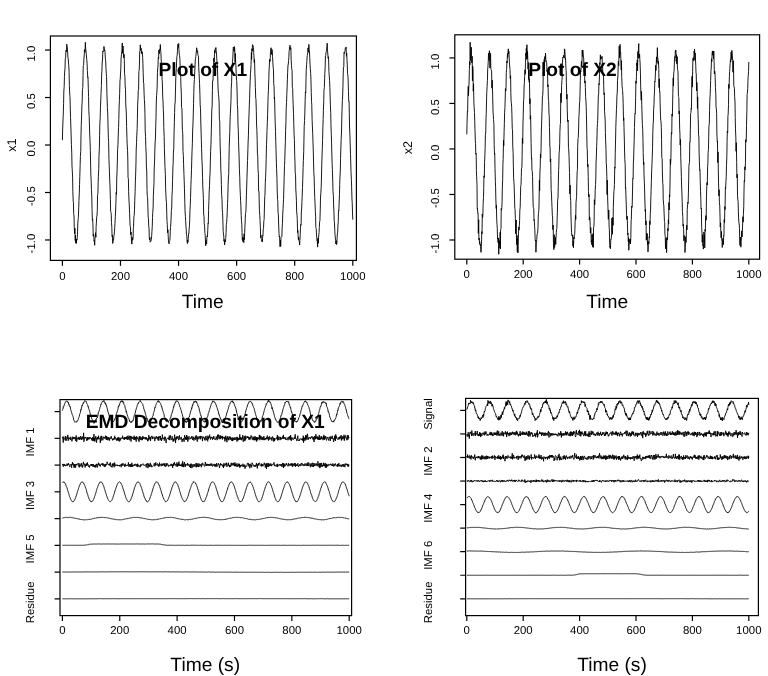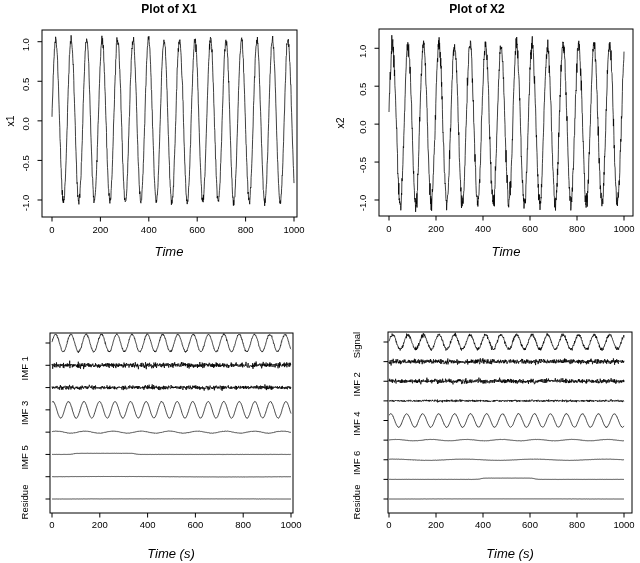--- a/index.html
+++ b/index.html
@@ -1,21 +1,21 @@
 <!DOCTYPE html>
 <html><head>
 <meta charset="utf-8">
 <style>
   html,body{margin:0;padding:0;background:#ffffff;}
   #fig{position:relative;width:640px;height:563px;background:#ffffff;overflow:hidden;
        font-family:"Liberation Sans", sans-serif;}
   #plot-svg{position:absolute;left:0;top:0;}
   .txt{position:absolute;color:#000;white-space:nowrap;}
-  .title{font-size:12px;font-weight:bold;transform:translateX(-50%);}
-  .xlab{font-size:13px;transform:translateX(-50%);font-style:italic;}
+  .title{font-size:16px;font-weight:bold;transform:translateX(-50%);margin-top:48px;}
+  .xlab{font-size:16px;transform:translateX(-50%);}
   .ylab{font-size:10.5px;transform:translate(-50%,-50%) rotate(-90deg);}
   .t-0{left:169px;top:2px;}
   .t-1{left:477px;top:2px;}
   .t-2{left:171px;top:296px;}
   .t-3{left:510px;top:296px;}
   .xl-0{left:169px;top:244px;}
   .xl-1{left:506px;top:244px;}
   .xl-2{left:171px;top:546px;}
   .xl-3{left:510px;top:546px;}
   .yl-0{left:10px;top:121px;}
@@ -148,20 +148,21 @@
         <line x1="383.5" y1="479.375" x2="388" y2="479.375" stroke="#000000" stroke-width="1"></line>
         <path d="M389.0,479.4L389.2,479.3L389.5,479.4L389.7,479.4L389.9,479.4L390.2,479.3L390.4,479.4L390.6,479.3L390.9,479.4L391.1,479.4L391.4,479.4L391.6,479.4L391.8,479.4L392.1,479.4L392.3,479.4L392.5,479.4L392.8,479.4L393.0,479.4L393.2,479.4L393.5,479.4L393.7,479.4L393.9,479.4L394.2,479.4L394.4,479.3L394.6,479.4L394.9,479.4L395.1,479.3L395.4,479.4L395.6,479.3L395.8,479.3L396.1,479.4L396.3,479.4L396.5,479.4L396.8,479.4L397.0,479.4L397.2,479.4L397.5,479.4L397.7,479.4L397.9,479.4L398.2,479.3L398.4,479.4L398.6,479.4L398.9,479.4L399.1,479.3L399.4,479.4L399.6,479.4L399.8,479.4L400.1,479.4L400.3,479.4L400.5,479.4L400.8,479.4L401.0,479.4L401.2,479.4L401.5,479.4L401.7,479.4L401.9,479.4L402.2,479.4L402.4,479.4L402.6,479.3L402.9,479.4L403.1,479.4L403.3,479.4L403.6,479.4L403.8,479.4L404.1,479.4L404.3,479.4L404.5,479.3L404.8,479.4L405.0,479.4L405.2,479.4L405.5,479.4L405.7,479.3L405.9,479.4L406.2,479.4L406.4,479.3L406.6,479.3L406.9,479.4L407.1,479.4L407.3,479.4L407.6,479.4L407.8,479.4L408.1,479.4L408.3,479.3L408.5,479.4L408.8,479.3L409.0,479.4L409.2,479.4L409.5,479.3L409.7,479.4L409.9,479.4L410.2,479.4L410.4,479.4L410.6,479.4L410.9,479.4L411.1,479.4L411.3,479.4L411.6,479.4L411.8,479.4L412.1,479.3L412.3,479.4L412.5,479.3L412.8,479.4L413.0,479.4L413.2,479.4L413.5,479.3L413.7,479.4L413.9,479.4L414.2,479.4L414.4,479.4L414.6,479.4L414.9,479.4L415.1,479.4L415.3,479.4L415.6,479.3L415.8,479.4L416.1,479.4L416.3,479.4L416.5,479.4L416.8,479.4L417.0,479.4L417.2,479.4L417.5,479.3L417.7,479.4L417.9,479.4L418.2,479.4L418.4,479.4L418.6,479.4L418.9,479.3L419.1,479.4L419.3,479.4L419.6,479.4L419.8,479.4L420.1,479.4L420.3,479.3L420.5,479.4L420.8,479.4L421.0,479.4L421.2,479.4L421.5,479.4L421.7,479.4L421.9,479.4L422.2,479.3L422.4,479.4L422.6,479.4L422.9,479.4L423.1,479.4L423.3,479.4L423.6,479.4L423.8,479.4L424.1,479.4L424.3,479.4L424.5,479.4L424.8,479.4L425.0,479.3L425.2,479.3L425.5,479.4L425.7,479.4L425.9,479.4L426.2,479.4L426.4,479.4L426.6,479.4L426.9,479.4L427.1,479.4L427.3,479.4L427.6,479.4L427.8,479.3L428.0,479.4L428.3,479.4L428.5,479.4L428.8,479.3L429.0,479.4L429.2,479.4L429.5,479.4L429.7,479.4L429.9,479.4L430.2,479.4L430.4,479.4L430.6,479.4L430.9,479.4L431.1,479.4L431.3,479.4L431.6,479.4L431.8,479.4L432.0,479.4L432.3,479.4L432.5,479.4L432.8,479.4L433.0,479.4L433.2,479.3L433.5,479.4L433.7,479.4L433.9,479.4L434.2,479.4L434.4,479.4L434.6,479.4L434.9,479.4L435.1,479.5L435.3,479.4L435.6,479.4L435.8,479.4L436.0,479.4L436.3,479.4L436.5,479.4L436.8,479.4L437.0,479.4L437.2,479.4L437.5,479.4L437.7,479.4L437.9,479.4L438.2,479.4L438.4,479.3L438.6,479.3L438.9,479.4L439.1,479.4L439.3,479.4L439.6,479.4L439.8,479.4L440.0,479.4L440.3,479.4L440.5,479.4L440.8,479.4L441.0,479.4L441.2,479.4L441.5,479.3L441.7,479.3L441.9,479.4L442.2,479.3L442.4,479.4L442.6,479.4L442.9,479.4L443.1,479.4L443.3,479.4L443.6,479.4L443.8,479.4L444.0,479.4L444.3,479.4L444.5,479.3L444.8,479.4L445.0,479.4L445.2,479.3L445.5,479.4L445.7,479.4L445.9,479.4L446.2,479.4L446.4,479.4L446.6,479.4L446.9,479.4L447.1,479.4L447.3,479.4L447.6,479.4L447.8,479.4L448.0,479.3L448.3,479.3L448.5,479.3L448.7,479.4L449.0,479.4L449.2,479.4L449.5,479.4L449.7,479.3L449.9,479.4L450.2,479.4L450.4,479.4L450.6,479.3L450.9,479.4L451.1,479.3L451.3,479.3L451.6,479.4L451.8,479.4L452.0,479.4L452.3,479.4L452.5,479.4L452.7,479.4L453.0,479.4L453.2,479.4L453.5,479.4L453.7,479.4L453.9,479.4L454.2,479.3L454.4,479.3L454.6,479.4L454.9,479.4L455.1,479.4L455.3,479.4L455.6,479.4L455.8,479.4L456.0,479.4L456.3,479.4L456.5,479.3L456.7,479.4L457.0,479.4L457.2,479.4L457.5,479.4L457.7,479.4L457.9,479.4L458.2,479.4L458.4,479.4L458.6,479.4L458.9,479.4L459.1,479.4L459.3,479.4L459.6,479.4L459.8,479.4L460.0,479.3L460.3,479.3L460.5,479.4L460.7,479.3L461.0,479.4L461.2,479.3L461.5,479.4L461.7,479.4L461.9,479.4L462.2,479.4L462.4,479.4L462.6,479.4L462.9,479.3L463.1,479.4L463.3,479.4L463.6,479.3L463.8,479.4L464.0,479.4L464.3,479.3L464.5,479.4L464.7,479.4L465.0,479.3L465.2,479.4L465.5,479.4L465.7,479.4L465.9,479.4L466.2,479.4L466.4,479.4L466.6,479.4L466.9,479.3L467.1,479.4L467.3,479.4L467.6,479.4L467.8,479.4L468.0,479.4L468.3,479.3L468.5,479.3L468.7,479.3L469.0,479.4L469.2,479.4L469.5,479.4L469.7,479.4L469.9,479.4L470.2,479.4L470.4,479.4L470.6,479.4L470.9,479.4L471.1,479.4L471.3,479.5L471.6,479.4L471.8,479.4L472.0,479.3L472.3,479.3L472.5,479.4L472.7,479.4L473.0,479.3L473.2,479.4L473.4,479.4L473.7,479.3L473.9,479.3L474.2,479.4L474.4,479.3L474.6,479.3L474.9,479.4L475.1,479.3L475.3,479.4L475.6,479.3L475.8,479.3L476.0,479.4L476.3,479.3L476.5,479.3L476.7,479.2L477.0,479.3L477.2,479.3L477.4,479.2L477.7,479.3L477.9,479.2L478.2,479.2L478.4,479.2L478.6,479.1L478.9,479.1L479.1,479.1L479.3,479.1L479.6,479.0L479.8,478.9L480.0,478.8L480.3,478.9L480.5,478.7L480.7,478.8L481.0,478.7L481.2,478.6L481.4,478.6L481.7,478.5L481.9,478.4L482.2,478.4L482.4,478.4L482.6,478.4L482.9,478.3L483.1,478.2L483.3,478.3L483.6,478.2L483.8,478.2L484.0,478.2L484.3,478.2L484.5,478.2L484.7,478.2L485.0,478.2L485.2,478.2L485.4,478.2L485.7,478.1L485.9,478.1L486.2,478.1L486.4,478.2L486.6,478.1L486.9,478.1L487.1,478.1L487.3,478.2L487.6,478.2L487.8,478.1L488.0,478.2L488.3,478.1L488.5,478.1L488.7,478.1L489.0,478.1L489.2,478.1L489.4,478.1L489.7,478.1L489.9,478.1L490.2,478.1L490.4,478.1L490.6,478.1L490.9,478.2L491.1,478.1L491.3,478.1L491.6,478.0L491.8,478.1L492.0,478.1L492.3,478.2L492.5,478.1L492.7,478.1L493.0,478.1L493.2,478.1L493.4,478.1L493.7,478.1L493.9,478.1L494.2,478.1L494.4,478.1L494.6,478.2L494.9,478.1L495.1,478.1L495.3,478.1L495.6,478.1L495.8,478.1L496.0,478.1L496.3,478.1L496.5,478.1L496.7,478.1L497.0,478.1L497.2,478.1L497.4,478.1L497.7,478.1L497.9,478.1L498.1,478.1L498.4,478.1L498.6,478.1L498.9,478.1L499.1,478.1L499.3,478.1L499.6,478.1L499.8,478.1L500.0,478.1L500.3,478.1L500.5,478.2L500.7,478.0L501.0,478.1L501.2,478.2L501.4,478.1L501.7,478.1L501.9,478.1L502.1,478.1L502.4,478.0L502.6,478.1L502.9,478.1L503.1,478.1L503.3,478.1L503.6,478.1L503.8,478.1L504.0,478.1L504.3,478.1L504.5,478.1L504.7,478.1L505.0,478.1L505.2,478.1L505.4,478.1L505.7,478.1L505.9,478.1L506.1,478.1L506.4,478.1L506.6,478.1L506.9,478.1L507.1,478.1L507.3,478.1L507.6,478.1L507.8,478.0L508.0,478.1L508.3,478.1L508.5,478.1L508.7,478.1L509.0,478.1L509.2,478.1L509.4,478.1L509.7,478.1L509.9,478.1L510.1,478.1L510.4,478.1L510.6,478.1L510.9,478.1L511.1,478.1L511.3,478.1L511.6,478.1L511.8,478.2L512.0,478.0L512.3,478.1L512.5,478.1L512.7,478.1L513.0,478.1L513.2,478.1L513.4,478.1L513.7,478.1L513.9,478.1L514.1,478.1L514.4,478.1L514.6,478.1L514.9,478.0L515.1,478.1L515.3,478.1L515.6,478.0L515.8,478.0L516.0,478.1L516.3,478.1L516.5,478.1L516.7,478.1L517.0,478.1L517.2,478.1L517.4,478.1L517.7,478.1L517.9,478.1L518.1,478.1L518.4,478.1L518.6,478.1L518.8,478.2L519.1,478.1L519.3,478.1L519.6,478.1L519.8,478.1L520.0,478.1L520.3,478.1L520.5,478.1L520.7,478.1L521.0,478.1L521.2,478.1L521.4,478.1L521.7,478.1L521.9,478.0L522.1,478.1L522.4,478.1L522.6,478.1L522.8,478.1L523.1,478.1L523.3,478.1L523.6,478.2L523.8,478.1L524.0,478.1L524.3,478.1L524.5,478.0L524.7,478.1L525.0,478.1L525.2,478.1L525.4,478.1L525.7,478.1L525.9,478.1L526.1,478.1L526.4,478.1L526.6,478.1L526.8,478.1L527.1,478.1L527.3,478.1L527.6,478.1L527.8,478.1L528.0,478.1L528.3,478.1L528.5,478.1L528.7,478.1L529.0,478.1L529.2,478.2L529.4,478.1L529.7,478.1L529.9,478.1L530.1,478.2L530.4,478.2L530.6,478.2L530.8,478.2L531.1,478.2L531.3,478.2L531.6,478.2L531.8,478.2L532.0,478.3L532.3,478.3L532.5,478.3L532.7,478.4L533.0,478.4L533.2,478.4L533.4,478.5L533.7,478.5L533.9,478.6L534.1,478.6L534.4,478.7L534.6,478.7L534.8,478.8L535.1,478.8L535.3,478.9L535.6,479.0L535.8,479.0L536.0,479.0L536.3,479.1L536.5,479.1L536.7,479.1L537.0,479.2L537.2,479.2L537.4,479.2L537.7,479.2L537.9,479.3L538.1,479.3L538.4,479.3L538.6,479.3L538.8,479.4L539.1,479.3L539.3,479.3L539.6,479.3L539.8,479.4L540.0,479.3L540.3,479.3L540.5,479.4L540.7,479.4L541.0,479.4L541.2,479.4L541.4,479.4L541.7,479.3L541.9,479.3L542.1,479.4L542.4,479.4L542.6,479.4L542.8,479.4L543.1,479.4L543.3,479.4L543.5,479.4L543.8,479.4L544.0,479.4L544.3,479.4L544.5,479.3L544.7,479.4L545.0,479.4L545.2,479.3L545.4,479.4L545.7,479.4L545.9,479.4L546.1,479.4L546.4,479.4L546.6,479.4L546.8,479.3L547.1,479.4L547.3,479.4L547.5,479.4L547.8,479.3L548.0,479.3L548.3,479.3L548.5,479.4L548.7,479.4L549.0,479.4L549.2,479.4L549.4,479.4L549.7,479.4L549.9,479.4L550.1,479.4L550.4,479.4L550.6,479.4L550.8,479.4L551.1,479.4L551.3,479.4L551.5,479.4L551.8,479.4L552.0,479.3L552.3,479.3L552.5,479.4L552.7,479.4L553.0,479.4L553.2,479.4L553.4,479.4L553.7,479.4L553.9,479.4L554.1,479.4L554.4,479.4L554.6,479.4L554.8,479.3L555.1,479.4L555.3,479.4L555.5,479.4L555.8,479.3L556.0,479.4L556.3,479.4L556.5,479.4L556.7,479.4L557.0,479.3L557.2,479.4L557.4,479.4L557.7,479.4L557.9,479.4L558.1,479.3L558.4,479.5L558.6,479.4L558.8,479.4L559.1,479.3L559.3,479.4L559.5,479.4L559.8,479.4L560.0,479.4L560.3,479.4L560.5,479.4L560.7,479.4L561.0,479.3L561.2,479.4L561.4,479.4L561.7,479.4L561.9,479.4L562.1,479.4L562.4,479.4L562.6,479.4L562.8,479.4L563.1,479.3L563.3,479.3L563.5,479.4L563.8,479.4L564.0,479.4L564.3,479.4L564.5,479.4L564.7,479.4L565.0,479.4L565.2,479.4L565.4,479.4L565.7,479.4L565.9,479.4L566.1,479.4L566.4,479.4L566.6,479.4L566.8,479.3L567.1,479.4L567.3,479.4L567.5,479.3L567.8,479.4L568.0,479.4L568.2,479.3L568.5,479.4L568.7,479.4L569.0,479.4L569.2,479.4L569.4,479.4L569.7,479.4L569.9,479.4L570.1,479.4L570.4,479.4L570.6,479.4L570.8,479.4L571.1,479.4L571.3,479.4L571.5,479.4L571.8,479.4L572.0,479.4L572.2,479.3L572.5,479.4L572.7,479.4L573.0,479.4L573.2,479.4L573.4,479.4L573.7,479.4L573.9,479.4L574.1,479.4L574.4,479.3L574.6,479.4L574.8,479.3L575.1,479.4L575.3,479.4L575.5,479.4L575.8,479.4L576.0,479.4L576.2,479.4L576.5,479.4L576.7,479.3L577.0,479.4L577.2,479.3L577.4,479.4L577.7,479.4L577.9,479.4L578.1,479.3L578.4,479.4L578.6,479.4L578.8,479.4L579.1,479.4L579.3,479.4L579.5,479.4L579.8,479.4L580.0,479.4L580.2,479.4L580.5,479.4L580.7,479.4L581.0,479.4L581.2,479.4L581.4,479.4L581.7,479.4L581.9,479.4L582.1,479.4L582.4,479.4L582.6,479.5L582.8,479.4L583.1,479.4L583.3,479.4L583.5,479.4L583.8,479.4L584.0,479.4L584.2,479.4L584.5,479.3L584.7,479.4L585.0,479.3L585.2,479.4L585.4,479.4L585.7,479.4L585.9,479.4L586.1,479.4L586.4,479.4L586.6,479.4L586.8,479.4L587.1,479.4L587.3,479.4L587.5,479.4L587.8,479.4L588.0,479.4L588.2,479.4L588.5,479.4L588.7,479.3L588.9,479.4L589.2,479.4L589.4,479.4L589.7,479.4L589.9,479.3L590.1,479.4L590.4,479.3L590.6,479.4L590.8,479.4L591.1,479.4L591.3,479.4L591.5,479.4L591.8,479.4L592.0,479.4L592.2,479.4L592.5,479.4L592.7,479.3L592.9,479.4L593.2,479.4L593.4,479.4L593.7,479.4L593.9,479.4L594.1,479.4L594.4,479.4L594.6,479.3L594.8,479.4L595.1,479.4L595.3,479.4L595.5,479.4L595.8,479.4L596.0,479.3L596.2,479.4L596.5,479.4L596.7,479.4L596.9,479.4L597.2,479.3L597.4,479.4L597.7,479.4L597.9,479.3L598.1,479.3L598.4,479.4L598.6,479.3L598.8,479.4L599.1,479.3L599.3,479.3L599.5,479.4L599.8,479.4L600.0,479.4L600.2,479.4L600.5,479.3L600.7,479.4L600.9,479.4L601.2,479.4L601.4,479.4L601.7,479.4L601.9,479.4L602.1,479.4L602.4,479.3L602.6,479.4L602.8,479.3L603.1,479.4L603.3,479.4L603.5,479.4L603.8,479.4L604.0,479.3L604.2,479.4L604.5,479.3L604.7,479.4L604.9,479.4L605.2,479.4L605.4,479.4L605.7,479.4L605.9,479.4L606.1,479.3L606.4,479.4L606.6,479.3L606.8,479.4L607.1,479.4L607.3,479.4L607.5,479.4L607.8,479.4L608.0,479.4L608.2,479.4L608.5,479.4L608.7,479.4L608.9,479.4L609.2,479.4L609.4,479.4L609.7,479.4L609.9,479.4L610.1,479.4L610.4,479.4L610.6,479.4L610.8,479.4L611.1,479.4L611.3,479.4L611.5,479.4L611.8,479.4L612.0,479.3L612.2,479.4L612.5,479.4L612.7,479.4L612.9,479.4L613.2,479.4L613.4,479.3L613.6,479.4L613.9,479.4L614.1,479.4L614.4,479.4L614.6,479.4L614.8,479.4L615.1,479.4L615.3,479.3L615.5,479.4L615.8,479.4L616.0,479.4L616.2,479.3L616.5,479.4L616.7,479.4L616.9,479.3L617.2,479.3L617.4,479.4L617.6,479.3L617.9,479.3L618.1,479.4L618.4,479.4L618.6,479.4L618.8,479.4L619.1,479.4L619.3,479.4L619.5,479.4L619.8,479.4L620.0,479.4L620.2,479.4L620.5,479.4L620.7,479.3L620.9,479.4L621.2,479.4L621.4,479.3L621.6,479.4L621.9,479.4L622.1,479.4L622.4,479.3L622.6,479.4L622.8,479.4L623.1,479.3L623.3,479.4L623.5,479.4L623.8,479.4L624.0,479.4" fill="none" stroke="#000000" stroke-width="0.75" stroke-linejoin="round"></path>
         <line x1="383.5" y1="499" x2="388" y2="499" stroke="#000000" stroke-width="1"></line>
         <text x="360" y="502" fill="#000000" font-size="9.5" font-family="&quot;Liberation Sans&quot;, sans-serif" text-anchor="middle" transform="rotate(-90 360 502)">Residue</text>
         <path d="M389.0,499.0L389.2,499.0L389.5,499.0L389.7,499.0L389.9,499.0L390.2,499.0L390.4,499.0L390.6,499.0L390.9,499.0L391.1,499.0L391.4,499.0L391.6,499.0L391.8,499.0L392.1,499.0L392.3,499.0L392.5,499.0L392.8,499.0L393.0,499.0L393.2,499.0L393.5,499.0L393.7,499.0L393.9,499.0L394.2,499.0L394.4,499.0L394.6,499.0L394.9,499.0L395.1,499.0L395.4,499.0L395.6,499.0L395.8,499.0L396.1,499.0L396.3,499.0L396.5,499.0L396.8,499.0L397.0,499.0L397.2,499.0L397.5,499.0L397.7,499.0L397.9,499.0L398.2,499.0L398.4,499.0L398.6,499.0L398.9,499.0L399.1,499.0L399.4,499.0L399.6,499.0L399.8,499.0L400.1,499.0L400.3,499.0L400.5,499.0L400.8,499.0L401.0,499.0L401.2,499.0L401.5,499.0L401.7,499.0L401.9,499.0L402.2,499.0L402.4,499.0L402.6,499.0L402.9,499.0L403.1,499.0L403.3,499.0L403.6,499.0L403.8,499.0L404.1,499.0L404.3,499.0L404.5,499.0L404.8,499.0L405.0,499.0L405.2,499.0L405.5,498.9L405.7,499.0L405.9,499.0L406.2,499.0L406.4,499.0L406.6,499.0L406.9,499.0L407.1,499.0L407.3,499.0L407.6,499.0L407.8,499.0L408.1,499.0L408.3,499.0L408.5,499.0L408.8,498.9L409.0,499.0L409.2,499.0L409.5,499.0L409.7,499.0L409.9,499.0L410.2,499.0L410.4,499.0L410.6,499.0L410.9,499.0L411.1,499.0L411.3,499.0L411.6,498.9L411.8,499.0L412.1,499.0L412.3,498.9L412.5,499.0L412.8,499.0L413.0,499.0L413.2,499.0L413.5,499.0L413.7,499.0L413.9,499.0L414.2,499.0L414.4,499.0L414.6,498.9L414.9,499.0L415.1,499.0L415.3,499.0L415.6,499.0L415.8,499.0L416.1,499.0L416.3,499.0L416.5,499.0L416.8,499.0L417.0,499.0L417.2,499.0L417.5,499.0L417.7,499.0L417.9,499.0L418.2,499.0L418.4,499.0L418.6,499.0L418.9,498.9L419.1,498.9L419.3,499.0L419.6,499.0L419.8,499.0L420.1,499.0L420.3,498.9L420.5,499.0L420.8,499.0L421.0,498.9L421.2,498.9L421.5,499.0L421.7,498.9L421.9,499.0L422.2,499.0L422.4,499.0L422.6,499.0L422.9,498.9L423.1,498.9L423.3,498.9L423.6,498.9L423.8,499.0L424.1,498.9L424.3,498.9L424.5,498.9L424.8,498.9L425.0,498.9L425.2,498.9L425.5,498.9L425.7,499.0L425.9,499.0L426.2,499.0L426.4,499.0L426.6,499.0L426.9,499.0L427.1,498.9L427.3,498.9L427.6,499.0L427.8,499.0L428.0,499.0L428.3,499.0L428.5,499.0L428.8,498.9L429.0,499.0L429.2,499.0L429.5,498.9L429.7,498.9L429.9,498.9L430.2,498.9L430.4,498.9L430.6,499.0L430.9,498.9L431.1,499.0L431.3,499.0L431.6,498.9L431.8,498.9L432.0,498.9L432.3,498.9L432.5,498.9L432.8,498.9L433.0,498.9L433.2,498.9L433.5,498.9L433.7,498.9L433.9,498.9L434.2,499.0L434.4,498.9L434.6,499.0L434.9,498.9L435.1,499.0L435.3,499.0L435.6,498.9L435.8,498.9L436.0,498.9L436.3,498.9L436.5,499.0L436.8,498.9L437.0,498.9L437.2,498.9L437.5,498.9L437.7,498.9L437.9,499.0L438.2,498.9L438.4,498.9L438.6,498.9L438.9,498.9L439.1,499.0L439.3,498.9L439.6,498.9L439.8,499.0L440.0,498.9L440.3,498.9L440.5,498.9L440.8,499.0L441.0,499.0L441.2,498.9L441.5,498.9L441.7,499.0L441.9,499.0L442.2,498.9L442.4,499.0L442.6,499.0L442.9,498.9L443.1,498.9L443.3,499.0L443.6,498.9L443.8,498.9L444.0,499.0L444.3,498.9L444.5,498.9L444.8,498.9L445.0,499.0L445.2,498.9L445.5,498.9L445.7,498.9L445.9,498.9L446.2,498.9L446.4,498.9L446.6,499.0L446.9,498.9L447.1,499.0L447.3,498.9L447.6,498.9L447.8,498.9L448.0,498.9L448.3,498.9L448.5,498.9L448.7,498.9L449.0,498.9L449.2,498.9L449.5,498.9L449.7,498.9L449.9,498.9L450.2,498.9L450.4,498.9L450.6,498.9L450.9,498.9L451.1,498.9L451.3,498.9L451.6,499.0L451.8,498.9L452.0,498.9L452.3,498.9L452.5,498.9L452.7,499.0L453.0,498.9L453.2,498.9L453.5,498.9L453.7,498.9L453.9,499.0L454.2,498.9L454.4,498.9L454.6,498.9L454.9,498.9L455.1,498.9L455.3,498.9L455.6,498.9L455.8,498.9L456.0,498.9L456.3,498.9L456.5,498.9L456.7,498.9L457.0,498.9L457.2,498.9L457.5,498.9L457.7,499.0L457.9,498.9L458.2,498.9L458.4,498.9L458.6,498.9L458.9,498.9L459.1,498.9L459.3,498.9L459.6,498.9L459.8,498.9L460.0,498.9L460.3,498.9L460.5,498.9L460.7,498.9L461.0,498.9L461.2,499.0L461.5,498.9L461.7,498.9L461.9,498.9L462.2,498.9L462.4,498.9L462.6,498.9L462.9,498.9L463.1,498.9L463.3,498.9L463.6,498.9L463.8,498.9L464.0,498.9L464.3,498.9L464.5,498.9L464.7,498.9L465.0,498.9L465.2,498.9L465.5,498.9L465.7,498.9L465.9,498.9L466.2,498.9L466.4,498.9L466.6,498.9L466.9,498.9L467.1,498.9L467.3,498.9L467.6,498.9L467.8,498.9L468.0,498.9L468.3,498.9L468.5,498.9L468.7,498.9L469.0,498.9L469.2,498.9L469.5,498.9L469.7,498.9L469.9,498.9L470.2,498.9L470.4,498.9L470.6,498.9L470.9,498.9L471.1,498.9L471.3,498.9L471.6,499.0L471.8,498.9L472.0,498.9L472.3,498.9L472.5,498.9L472.7,498.9L473.0,498.9L473.2,498.9L473.4,498.9L473.7,498.9L473.9,498.9L474.2,498.9L474.4,498.9L474.6,498.9L474.9,498.9L475.1,498.9L475.3,498.9L475.6,498.9L475.8,498.9L476.0,498.9L476.3,498.9L476.5,498.9L476.7,498.9L477.0,498.9L477.2,498.9L477.4,498.9L477.7,498.9L477.9,498.9L478.2,498.9L478.4,498.9L478.6,498.9L478.9,498.9L479.1,498.9L479.3,498.9L479.6,498.9L479.8,498.9L480.0,498.9L480.3,498.9L480.5,498.9L480.7,498.9L481.0,498.9L481.2,498.9L481.4,498.9L481.7,498.9L481.9,498.9L482.2,498.9L482.4,498.9L482.6,498.9L482.9,498.9L483.1,498.9L483.3,498.9L483.6,498.9L483.8,498.9L484.0,498.9L484.3,498.9L484.5,498.9L484.7,498.9L485.0,498.9L485.2,498.9L485.4,498.9L485.7,498.9L485.9,498.9L486.2,498.9L486.4,498.9L486.6,498.9L486.9,498.9L487.1,498.9L487.3,498.9L487.6,498.9L487.8,498.9L488.0,498.9L488.3,498.9L488.5,498.9L488.7,498.9L489.0,498.9L489.2,498.9L489.4,498.9L489.7,498.9L489.9,498.9L490.2,498.9L490.4,498.9L490.6,498.9L490.9,498.9L491.1,498.9L491.3,498.9L491.6,498.9L491.8,498.9L492.0,498.9L492.3,498.9L492.5,498.9L492.7,498.9L493.0,498.9L493.2,498.9L493.4,498.9L493.7,498.9L493.9,498.9L494.2,498.9L494.4,498.9L494.6,498.9L494.9,498.9L495.1,498.9L495.3,498.9L495.6,498.9L495.8,498.9L496.0,498.9L496.3,498.9L496.5,498.9L496.7,498.9L497.0,498.9L497.2,498.9L497.4,498.9L497.7,498.9L497.9,498.9L498.1,498.9L498.4,498.9L498.6,498.9L498.9,498.9L499.1,498.9L499.3,498.9L499.6,498.9L499.8,498.9L500.0,498.9L500.3,498.9L500.5,498.9L500.7,498.9L501.0,498.9L501.2,498.9L501.4,498.9L501.7,498.9L501.9,498.9L502.1,498.9L502.4,498.9L502.6,498.9L502.9,498.9L503.1,498.9L503.3,498.8L503.6,498.9L503.8,498.9L504.0,498.9L504.3,498.9L504.5,498.9L504.7,498.9L505.0,498.9L505.2,498.9L505.4,498.9L505.7,498.9L505.9,498.9L506.1,498.9L506.4,498.9L506.6,498.9L506.9,498.9L507.1,498.9L507.3,498.9L507.6,498.9L507.8,498.9L508.0,498.9L508.3,498.9L508.5,498.9L508.7,498.9L509.0,498.9L509.2,498.9L509.4,498.9L509.7,498.9L509.9,498.9L510.1,498.9L510.4,498.9L510.6,498.9L510.9,498.9L511.1,498.9L511.3,498.9L511.6,498.9L511.8,498.9L512.0,498.9L512.3,498.9L512.5,498.9L512.7,498.9L513.0,498.9L513.2,498.9L513.4,498.9L513.7,498.9L513.9,498.9L514.1,498.9L514.4,498.9L514.6,498.9L514.9,498.9L515.1,498.9L515.3,498.9L515.6,498.9L515.8,498.9L516.0,498.9L516.3,498.9L516.5,498.9L516.7,498.9L517.0,498.9L517.2,498.9L517.4,498.9L517.7,498.9L517.9,498.9L518.1,498.9L518.4,498.9L518.6,498.9L518.8,498.9L519.1,498.9L519.3,498.9L519.6,498.9L519.8,498.9L520.0,498.9L520.3,498.9L520.5,498.9L520.7,498.9L521.0,498.9L521.2,498.9L521.4,498.9L521.7,498.9L521.9,499.0L522.1,498.9L522.4,498.9L522.6,498.9L522.8,498.9L523.1,498.9L523.3,498.9L523.6,498.9L523.8,498.9L524.0,498.9L524.3,498.9L524.5,498.9L524.7,498.9L525.0,498.9L525.2,498.9L525.4,498.9L525.7,498.9L525.9,498.9L526.1,498.9L526.4,498.9L526.6,498.9L526.8,498.9L527.1,498.9L527.3,498.9L527.6,498.9L527.8,498.9L528.0,498.9L528.3,498.9L528.5,498.9L528.7,498.9L529.0,498.9L529.2,498.9L529.4,498.9L529.7,498.9L529.9,498.9L530.1,498.9L530.4,498.9L530.6,498.9L530.8,498.9L531.1,498.9L531.3,498.9L531.6,498.9L531.8,498.9L532.0,498.9L532.3,498.9L532.5,498.9L532.7,498.9L533.0,498.9L533.2,498.9L533.4,498.9L533.7,498.9L533.9,498.9L534.1,498.9L534.4,498.9L534.6,498.9L534.8,498.9L535.1,499.0L535.3,498.9L535.6,498.9L535.8,498.9L536.0,498.9L536.3,498.9L536.5,498.9L536.7,498.9L537.0,498.9L537.2,498.9L537.4,498.9L537.7,498.9L537.9,498.9L538.1,498.9L538.4,498.9L538.6,498.9L538.8,498.9L539.1,498.9L539.3,498.9L539.6,498.9L539.8,498.9L540.0,498.9L540.3,498.9L540.5,498.9L540.7,498.9L541.0,498.9L541.2,498.9L541.4,498.9L541.7,498.9L541.9,498.9L542.1,498.9L542.4,498.9L542.6,498.9L542.8,498.9L543.1,498.9L543.3,498.9L543.5,498.9L543.8,498.9L544.0,498.9L544.3,498.9L544.5,498.9L544.7,498.9L545.0,498.9L545.2,498.9L545.4,498.9L545.7,498.9L545.9,498.9L546.1,498.9L546.4,498.9L546.6,498.9L546.8,498.9L547.1,498.9L547.3,498.9L547.5,498.9L547.8,498.9L548.0,498.9L548.3,498.9L548.5,498.9L548.7,498.9L549.0,498.9L549.2,498.9L549.4,498.9L549.7,498.9L549.9,498.9L550.1,498.9L550.4,498.9L550.6,499.0L550.8,498.9L551.1,498.9L551.3,499.0L551.5,498.9L551.8,498.9L552.0,499.0L552.3,498.9L552.5,498.9L552.7,498.9L553.0,498.9L553.2,498.9L553.4,498.9L553.7,498.9L553.9,498.9L554.1,498.9L554.4,498.9L554.6,498.9L554.8,498.9L555.1,498.9L555.3,498.9L555.5,498.9L555.8,498.9L556.0,498.9L556.3,498.9L556.5,498.9L556.7,498.9L557.0,498.9L557.2,498.9L557.4,498.9L557.7,498.9L557.9,498.9L558.1,498.9L558.4,498.9L558.6,498.9L558.8,498.9L559.1,498.9L559.3,498.9L559.5,498.9L559.8,498.9L560.0,498.9L560.3,498.9L560.5,498.9L560.7,498.9L561.0,498.9L561.2,498.9L561.4,498.9L561.7,498.9L561.9,498.9L562.1,498.9L562.4,499.0L562.6,498.9L562.8,498.9L563.1,498.9L563.3,498.9L563.5,498.9L563.8,498.9L564.0,498.9L564.3,498.9L564.5,498.9L564.7,498.9L565.0,498.9L565.2,498.9L565.4,498.9L565.7,498.9L565.9,499.0L566.1,498.9L566.4,498.9L566.6,499.0L566.8,498.9L567.1,498.9L567.3,498.9L567.5,499.0L567.8,498.9L568.0,498.9L568.2,498.9L568.5,498.9L568.7,498.9L569.0,498.9L569.2,498.9L569.4,498.9L569.7,498.9L569.9,498.9L570.1,499.0L570.4,498.9L570.6,498.9L570.8,498.9L571.1,499.0L571.3,499.0L571.5,499.0L571.8,499.0L572.0,498.9L572.2,498.9L572.5,498.9L572.7,498.9L573.0,499.0L573.2,498.9L573.4,498.9L573.7,498.9L573.9,499.0L574.1,498.9L574.4,498.9L574.6,499.0L574.8,498.9L575.1,498.9L575.3,498.9L575.5,498.9L575.8,498.9L576.0,498.9L576.2,498.9L576.5,498.9L576.7,499.0L577.0,498.9L577.2,498.9L577.4,499.0L577.7,499.0L577.9,498.9L578.1,498.9L578.4,498.9L578.6,499.0L578.8,499.0L579.1,498.9L579.3,498.9L579.5,498.9L579.8,498.9L580.0,498.9L580.2,498.9L580.5,498.9L580.7,499.0L581.0,498.9L581.2,498.9L581.4,499.0L581.7,499.0L581.9,499.0L582.1,499.0L582.4,499.0L582.6,499.0L582.8,498.9L583.1,498.9L583.3,498.9L583.5,498.9L583.8,499.0L584.0,498.9L584.2,498.9L584.5,498.9L584.7,499.0L585.0,499.0L585.2,499.0L585.4,499.0L585.7,499.0L585.9,499.0L586.1,499.0L586.4,498.9L586.6,498.9L586.8,498.9L587.1,498.9L587.3,499.0L587.5,499.0L587.8,499.0L588.0,499.0L588.2,498.9L588.5,499.0L588.7,498.9L588.9,498.9L589.2,499.0L589.4,499.0L589.7,499.0L589.9,499.0L590.1,498.9L590.4,499.0L590.6,499.0L590.8,499.0L591.1,498.9L591.3,499.0L591.5,499.0L591.8,499.0L592.0,499.0L592.2,499.0L592.5,498.9L592.7,499.0L592.9,499.0L593.2,499.0L593.4,499.0L593.7,499.0L593.9,499.0L594.1,499.0L594.4,499.0L594.6,499.0L594.8,499.0L595.1,499.0L595.3,499.0L595.5,498.9L595.8,499.0L596.0,499.0L596.2,499.0L596.5,499.0L596.7,499.0L596.9,499.0L597.2,499.0L597.4,498.9L597.7,499.0L597.9,499.0L598.1,499.0L598.4,498.9L598.6,499.0L598.8,498.9L599.1,499.0L599.3,499.0L599.5,498.9L599.8,499.0L600.0,499.0L600.2,499.0L600.5,499.0L600.7,499.0L600.9,498.9L601.2,499.0L601.4,499.0L601.7,499.0L601.9,499.0L602.1,499.0L602.4,498.9L602.6,499.0L602.8,499.0L603.1,499.0L603.3,499.0L603.5,499.0L603.8,499.0L604.0,499.0L604.2,499.0L604.5,499.0L604.7,499.0L604.9,499.0L605.2,499.0L605.4,499.0L605.7,499.0L605.9,499.0L606.1,499.0L606.4,498.9L606.6,499.0L606.8,499.0L607.1,499.0L607.3,499.0L607.5,499.0L607.8,499.0L608.0,499.0L608.2,499.0L608.5,499.0L608.7,499.0L608.9,499.0L609.2,499.0L609.4,499.0L609.7,499.0L609.9,499.0L610.1,499.0L610.4,499.0L610.6,499.0L610.8,499.0L611.1,499.0L611.3,499.0L611.5,499.0L611.8,499.0L612.0,499.0L612.2,499.0L612.5,499.0L612.7,499.0L612.9,499.0L613.2,499.0L613.4,499.0L613.6,498.9L613.9,499.0L614.1,499.0L614.4,499.0L614.6,499.0L614.8,499.0L615.1,499.0L615.3,499.0L615.5,499.0L615.8,499.0L616.0,499.0L616.2,499.0L616.5,499.0L616.7,499.0L616.9,499.0L617.2,499.0L617.4,499.0L617.6,499.0L617.9,499.0L618.1,499.0L618.4,499.0L618.6,499.0L618.8,499.0L619.1,499.0L619.3,499.0L619.5,499.0L619.8,499.0L620.0,499.0L620.2,499.0L620.5,499.0L620.7,499.0L620.9,499.0L621.2,499.0L621.4,499.0L621.6,499.0L621.9,499.0L622.1,499.0L622.4,499.0L622.6,499.0L622.8,499.0L623.1,499.0L623.3,499.0L623.5,499.0L623.8,499.0L624.0,499.0" fill="none" stroke="#000000" stroke-width="0.75" stroke-linejoin="round"></path>
       </g>
     </svg>
 
   <span class="txt title t-0">Plot of X1</span>
   <span class="txt title t-1">Plot of X2</span>
+  <span class="txt title t-2">EMD Decomposition of X1</span>
 
   <span class="txt xlab xl-0">Time</span>
   <span class="txt xlab xl-1">Time</span>
   <span class="txt xlab xl-2">Time (s)</span>
   <span class="txt xlab xl-3">Time (s)</span>
 
   <span class="txt ylab yl-0">x1</span>
   <span class="txt ylab yl-1">x2</span>
 </div>
 

